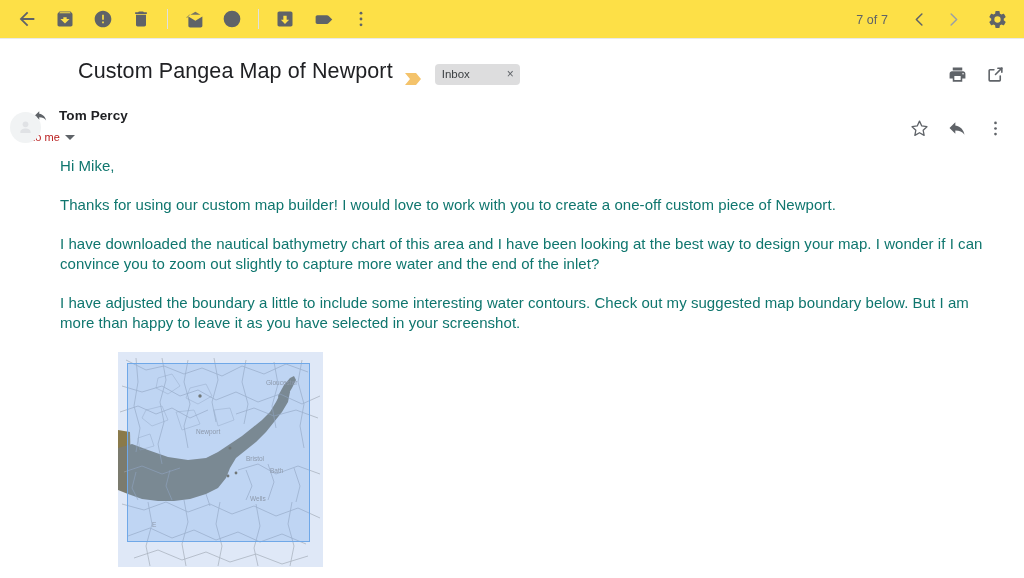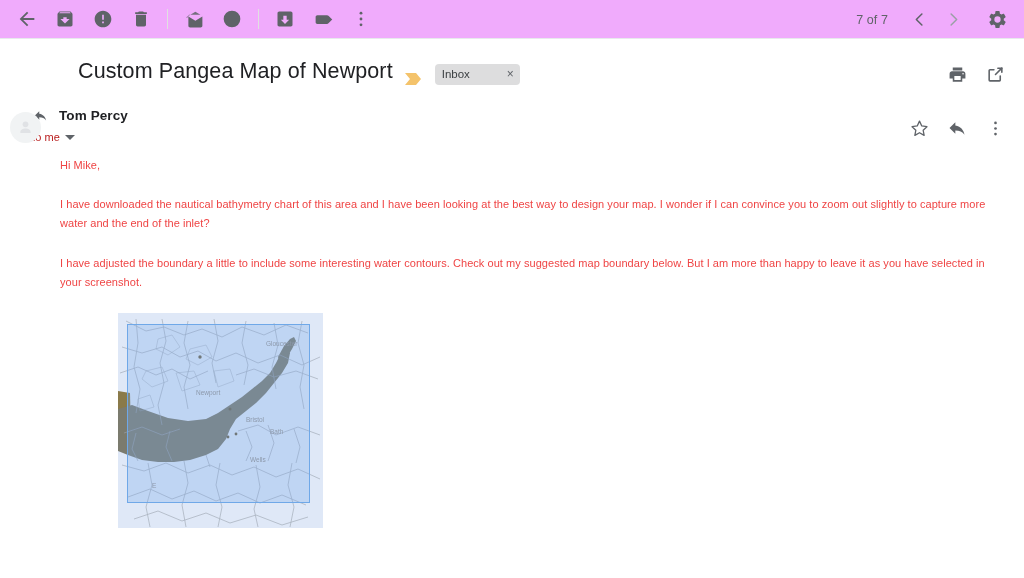--- a/index.html
+++ b/index.html
@@ -13,21 +13,21 @@
     color: #202124;
   }
   * { box-sizing: border-box; }
 
   
   .toolbar {
     position: relative;
     height: 39px;
     display: flex;
     border-bottom: 1px solid #e8eaed;
-    background: #f0abfc;
+    background: #fde047;
   }
   .tb-left {
     display: flex;
     align-items: center;
     padding-left: 8px;
   }
   .icon-btn {
     width: 38px;
     height: 38px;
     display: flex;
@@ -196,23 +196,23 @@
     display: flex;
     align-items: center;
   }
 
   
   .body {
     padding: 13px 20px 0 60px;
   }
   .body p {
     margin: 0 0 20px 0;
-    font-size: 11px;
+    font-size: 15px;
     line-height: 19.5px;
-    color: #ef4444;
+    color: #0f766e;
     letter-spacing: .05px;
     max-width: 948px;
   }
   .body p.tight { margin-bottom: 19px; }
 
   
   .map-wrap {
     position: relative;
     margin-left: 58px;
     width: 205px;
@@ -406,20 +406,21 @@
         <circle cx="12" cy="5" r="1.7"></circle>
           <circle cx="12" cy="12" r="1.7"></circle>
           <circle cx="12" cy="19" r="1.7"></circle>
       </svg>
     </div>
   </div>
 </div>
 
 <div class="body">
   <p class="tight">Hi Mike,</p>
+  <p>Thanks for using our custom map builder! I would love to work with you to create a one-off custom piece of Newport.</p>
   <p>I have downloaded the nautical bathymetry chart of this area and I have been looking at the best way to design your map. I wonder if I can convince you to zoom out slightly to capture more water and the end of the inlet?</p>
   <p>I have adjusted the boundary a little to include some interesting water contours. Check out my suggested map boundary below. But I am more than happy to leave it as you have selected in your screenshot.</p>
 
   <div class="map-wrap">
     <svg class="map-svg" width="205" height="215" viewBox="0 0 205 215" aria-hidden="true">
       <rect x="0" y="0" width="205" height="215" fill="#dfe8f7"></rect>
 
       <path d="M0 78 L12 80 L13 120 L8 126 L0 127 Z" fill="#8a7a4a"></path>
 
       <path d="M0 96 L14 92 L30 98 L50 105 L70 108 L88 106 L100 100 L112 92

